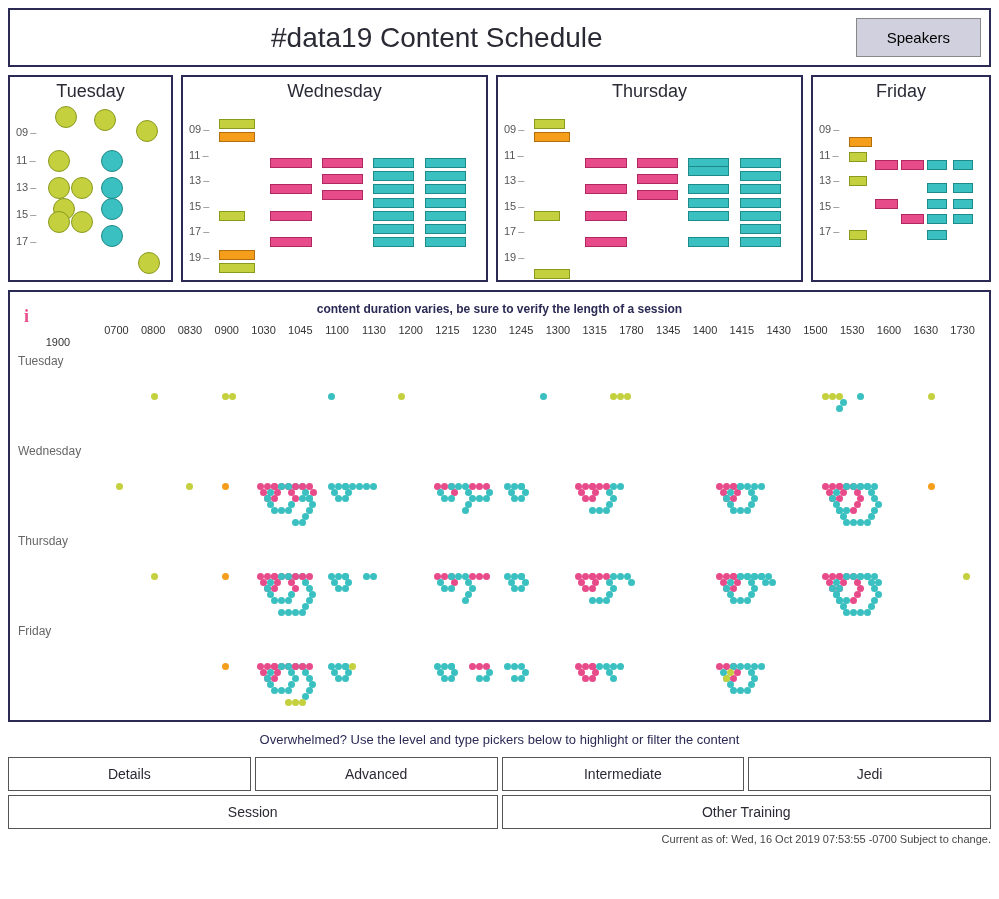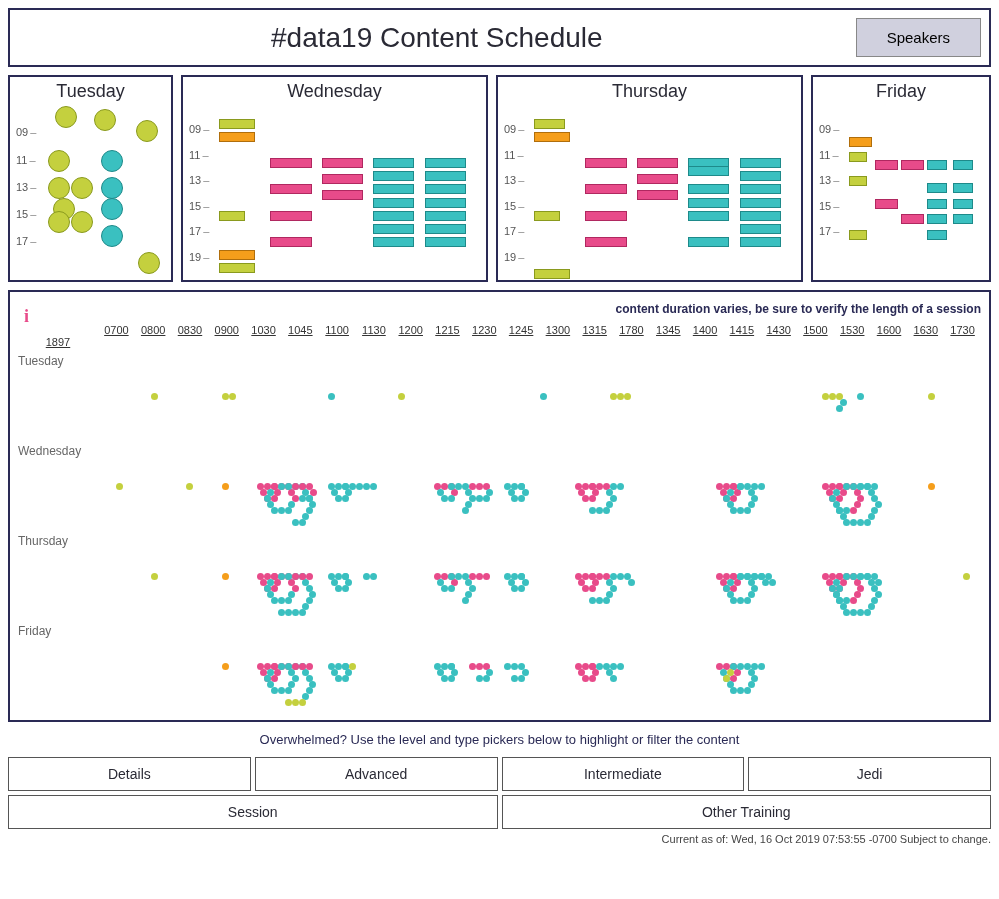--- a/index.html
+++ b/index.html
@@ -23,22 +23,22 @@
   .c-olive { background: #c4d03e; border-color: #8a9a1e; }
   .c-teal { background: #3ac0c0; border-color: #1e8a8a; }
   .bar { position: absolute; height: 10px; border: 1px solid; cursor: pointer; }
   .b-olive { background: #c4d03e; border-color: #8a9a1e; }
   .b-orange { background: #f59e1b; border-color: #b06e0c; }
   .b-pink { background: #e84b8a; border-color: #b02860; }
   .b-teal { background: #3ac0c0; border-color: #1e8a8a; }
   .details-panel { border: 2px solid #2a2a55; padding: 8px; margin-bottom: 8px; position: relative; }
   .info-icon { position: absolute; left: 14px; top: 14px; color: #e84b8a; font-weight: bold; font-size: 18px; font-family: Georgia, serif; cursor: pointer; }
   .details-title { text-align: center; font-size: 22px; font-weight: 400; }
-  .details-sub { text-align: right; font-size: 12px; font-weight: 600; color: #2a2a55; margin-top: 2px; margin-bottom: 8px; }
-  .time-header { display: grid; grid-template-columns: 80px repeat(24, 1fr); font-size: 11px; color: #333; margin-bottom: 4px; text-decoration: underline; }
+  .details-sub { text-align: center; font-size: 12px; font-weight: 600; color: #2a2a55; margin-top: 2px; margin-bottom: 8px; }
+  .time-header { display: grid; grid-template-columns: 80px repeat(24, 1fr); font-size: 11px; color: #333; margin-bottom: 4px; }
   .time-header div { text-align: center; }
   .swim-row { display: grid; grid-template-columns: 80px 1fr; min-height: 90px; align-items: start; }
   .swim-label { font-size: 12px; color: #666; padding-top: 2px; }
   .swim-plot { position: relative; height: 90px; }
   .dot { position: absolute; width: 7px; height: 7px; border-radius: 50%; cursor: pointer; }
   .d-olive { background: #c4d03e; }
   .d-teal { background: #3ac0c0; }
   .d-pink { background: #e84b8a; }
   .d-orange { background: #f59e1b; }
   .filter-note { text-align: center; font-size: 13px; color: #2a2a55; margin: 10px 0; }
@@ -223,21 +223,21 @@
       <div>1780</div>
       <div>1345</div>
       <div>1400</div>
       <div>1415</div>
       <div>1430</div>
       <div>1500</div>
       <div>1530</div>
       <div>1600</div>
       <div>1630</div>
       <div>1730</div>
-      <div>1897</div>
+      <div>1900</div>
     </div>
   <div id="swim-rows">
       <div class="swim-row">
         <div class="swim-label">Tuesday</div>
         <div class="swim-plot">
           <div class="dot d-teal" style="left: calc(26% + 0px); top: calc(45% + 0px);"></div>
           <div class="dot d-olive" style="left: calc(34% + 0px); top: calc(45% + 0px);"></div>
           <div class="dot d-teal" style="left: calc(50% + 0px); top: calc(45% + 0px);"></div>
           <div class="dot d-olive" style="left: calc(58% + 0px); top: calc(45% + 0px);"></div>
           <div class="dot d-olive" style="left: calc(58% + 7px); top: calc(45% + 0px);"></div>

